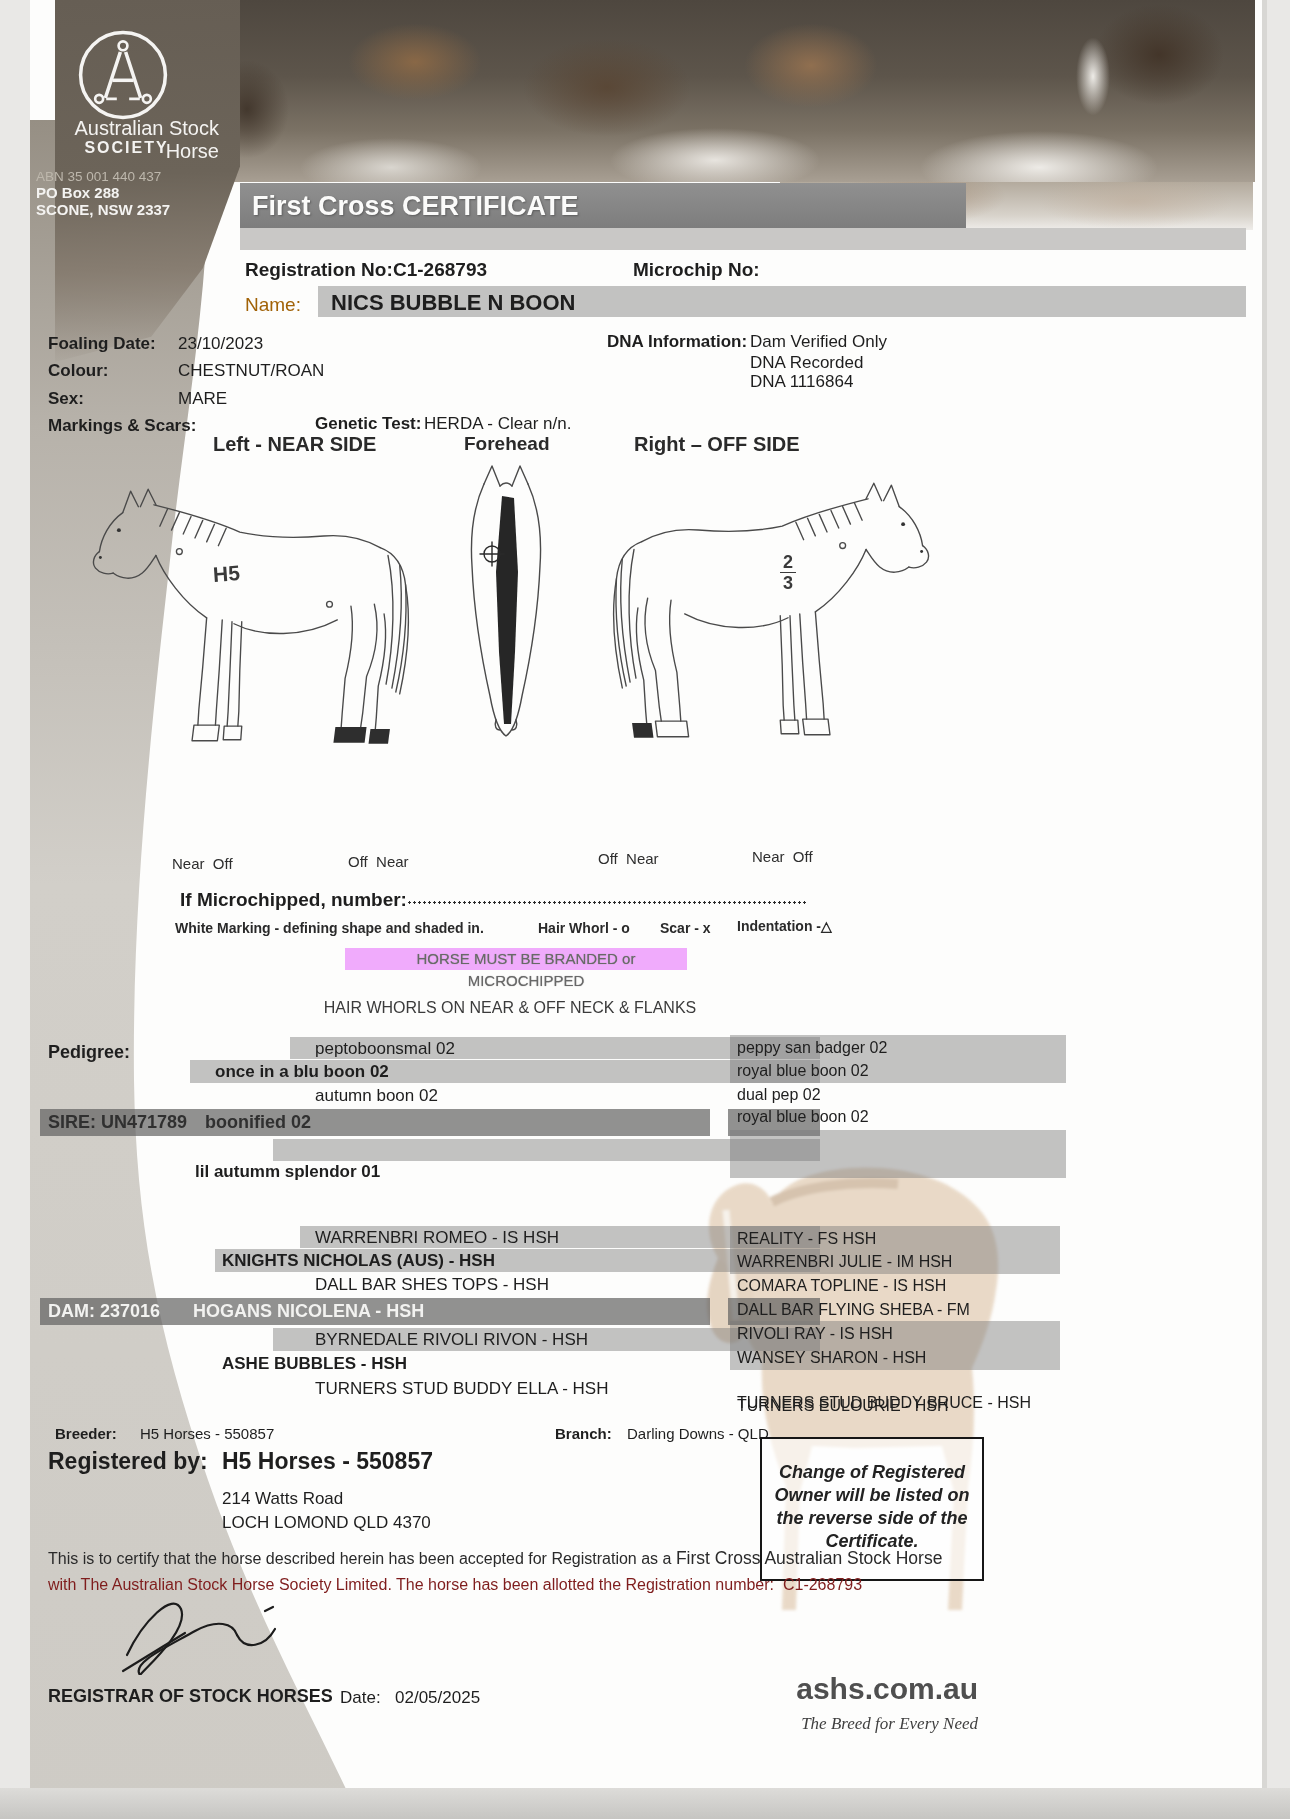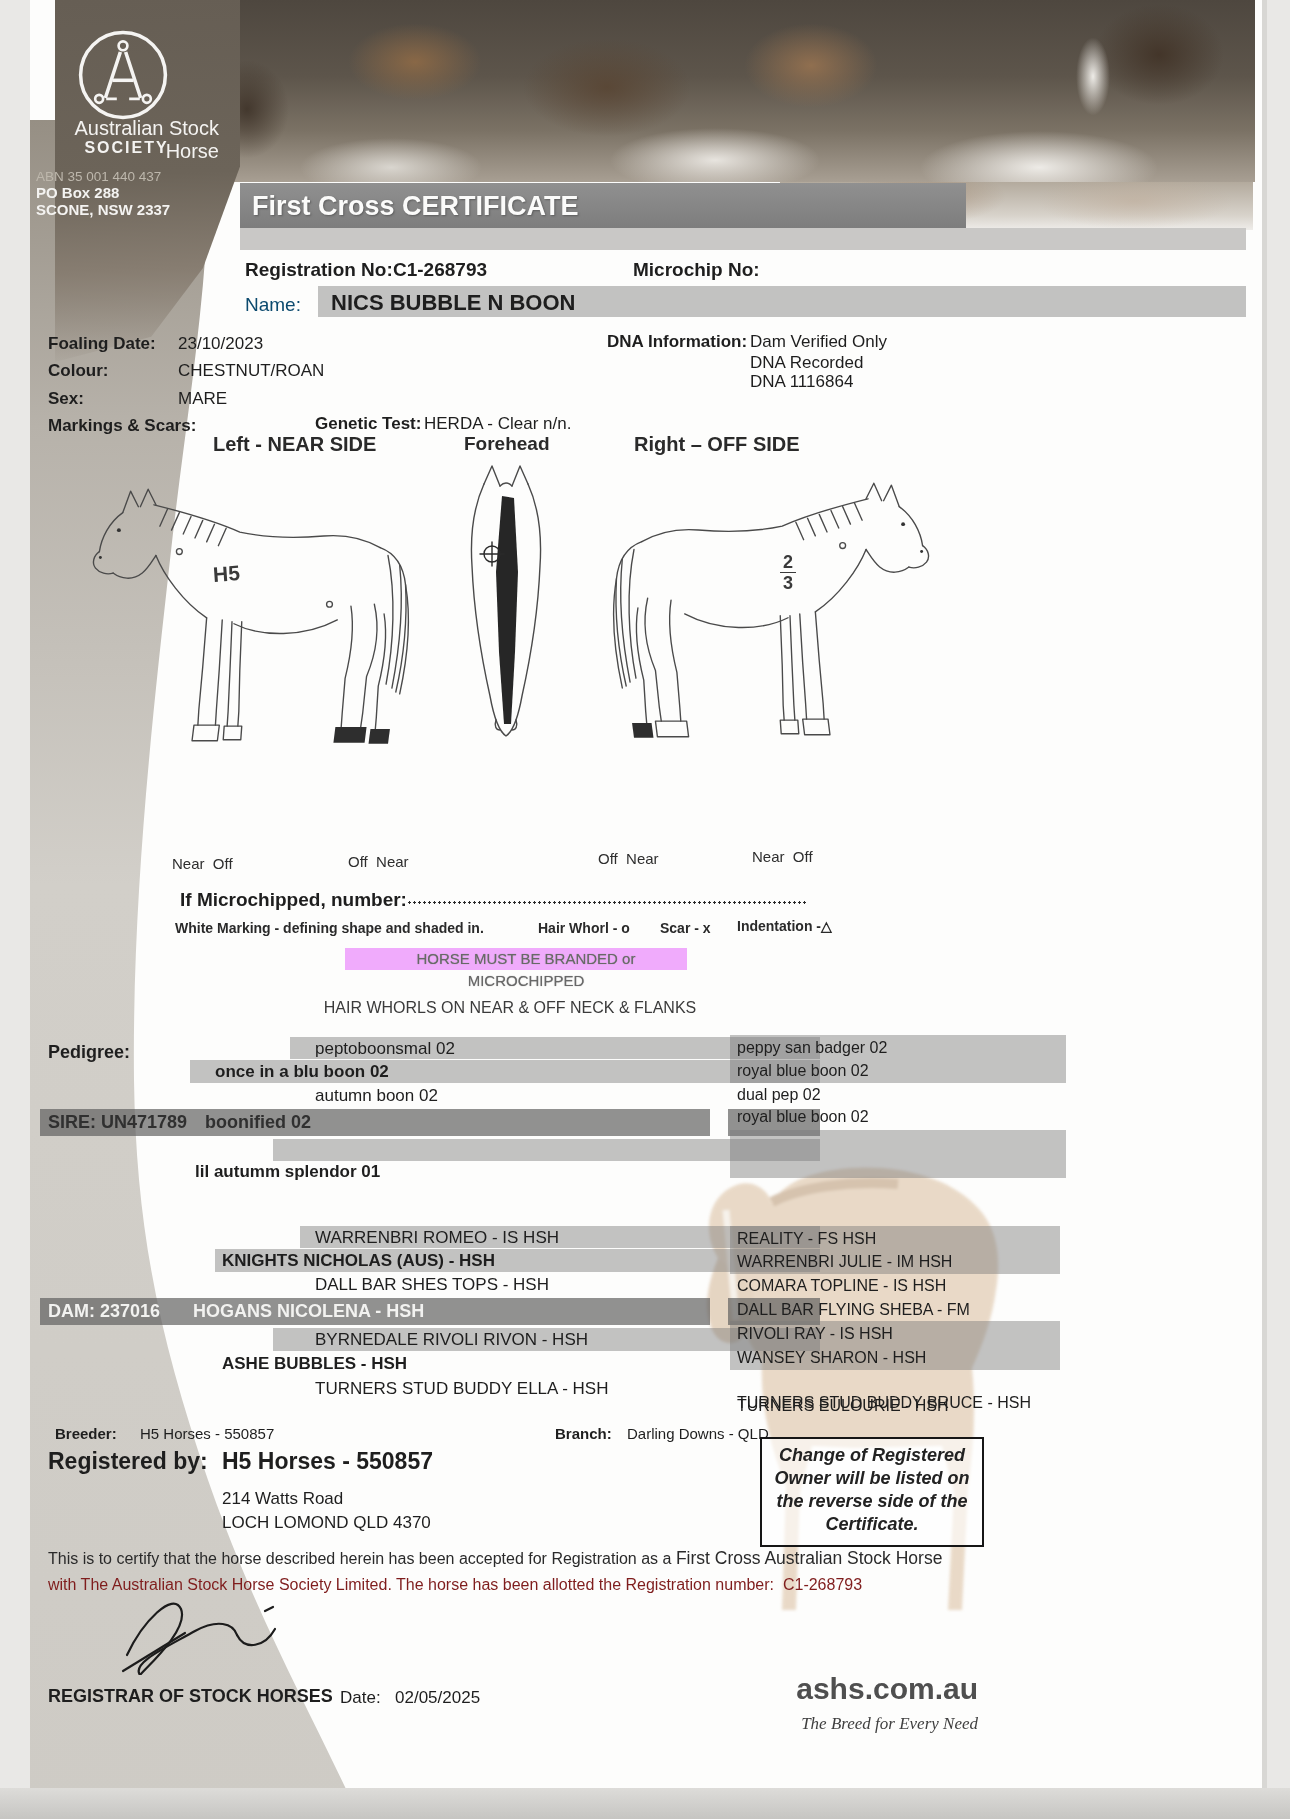--- a/index.html
+++ b/index.html
@@ -36,21 +36,21 @@
   .t17{font-size:17px;line-height:22px;}
   .t16{font-size:16px;line-height:21px;}
   .t15{font-size:15px;line-height:20px;}
   .t19{font-size:19px;line-height:24px;}
   .dotlead{display:inline-block;height:7px;width:400px;
     background-image:radial-gradient(circle,#2a2a2a 1.1px,transparent 1.4px);
     background-size:5px 7px;background-repeat:repeat-x;}
   #ownerbox{position:absolute;left:760px;top:1437px;width:212px;height:96px;
     border:2px solid #161616;background:rgba(255,255,255,.62);
     font-weight:bold;font-style:italic;font-size:18px;line-height:23px;text-align:center;
-    padding:5px 4px;color:#222;}
+    padding:22px 4px;color:#222;}
   #bottomedge{position:absolute;left:0;top:1788px;width:1290px;height:31px;
     background:linear-gradient(180deg,#dddcd9,#c6c5c2);}
   #rightedge{position:absolute;left:1262px;top:0;width:5px;height:1790px;background:#d8d7d4;}
   .hooflabel{position:absolute;font-size:15px;color:#2e2e2e;white-space:pre;}
   .branded{position:absolute;left:345px;top:948px;width:322px;height:22px;background:#f0abfc;
     color:#686868;font-weight:normal;font-size:15px;text-align:center;line-height:22px;
     text-shadow:0 0 1px #8a8a8a;padding-left:20px;}
   .smallnote{font-size:14px;font-weight:bold;color:#2a2a2a;}
   #faint-horse{position:absolute;left:648px;top:1140px;width:372px;height:520px;opacity:.5;filter:blur(1.5px);}
   .svgline{stroke:#4a4a4a;stroke-width:1.4;fill:none;stroke-linecap:round;stroke-linejoin:round;}
@@ -105,21 +105,21 @@
   <div class="abs wtxt b" style="left:36px;top:201px;font-size:15px;">SCONE, NSW 2337</div>
 
   <div class="abs" style="left:240px;top:183px;width:726px;height:45px;background:linear-gradient(180deg,#909090,#7d7d7d);"></div>
   <div class="abs" style="left:240px;top:228px;width:1006px;height:22px;background:#c9c8c6;"></div>
   <div class="abs b" style="left:252px;top:191px;font-size:27px;color:#fbfbfa;text-shadow:1px 1px 2px #5d5d5d;">First Cross CERTIFICATE</div>
 
   <div class="abs b t19" style="left:245px;top:258px;">Registration No:</div>
   <div class="abs b t19" style="left:393px;top:258px;">C1-268793</div>
   <div class="abs b t19" style="left:633px;top:258px;">Microchip No:</div>
 
-  <div class="abs t19" style="left:245px;top:293px;color:#0c4a6e;">Name:</div>
+  <div class="abs t19" style="left:245px;top:293px;color:#a16207;">Name:</div>
   <div class="bar" style="left:318px;top:286px;width:928px;height:31px;"></div>
   <div class="abs b" style="left:331px;top:290px;font-size:22px;">NICS BUBBLE N BOON</div>
 
   <div class="abs b t17" style="left:48px;top:333px;">Foaling Date:</div>
   <div class="abs t17" style="left:178px;top:333px;">23/10/2023</div>
   <div class="abs b t17" style="left:48px;top:360px;">Colour:</div>
   <div class="abs t17" style="left:178px;top:360px;">CHESTNUT/ROAN</div>
   <div class="abs b t17" style="left:48px;top:388px;">Sex:</div>
   <div class="abs t17" style="left:178px;top:388px;">MARE</div>
   <div class="abs b t17" style="left:48px;top:415px;">Markings &amp; Scars:</div>

